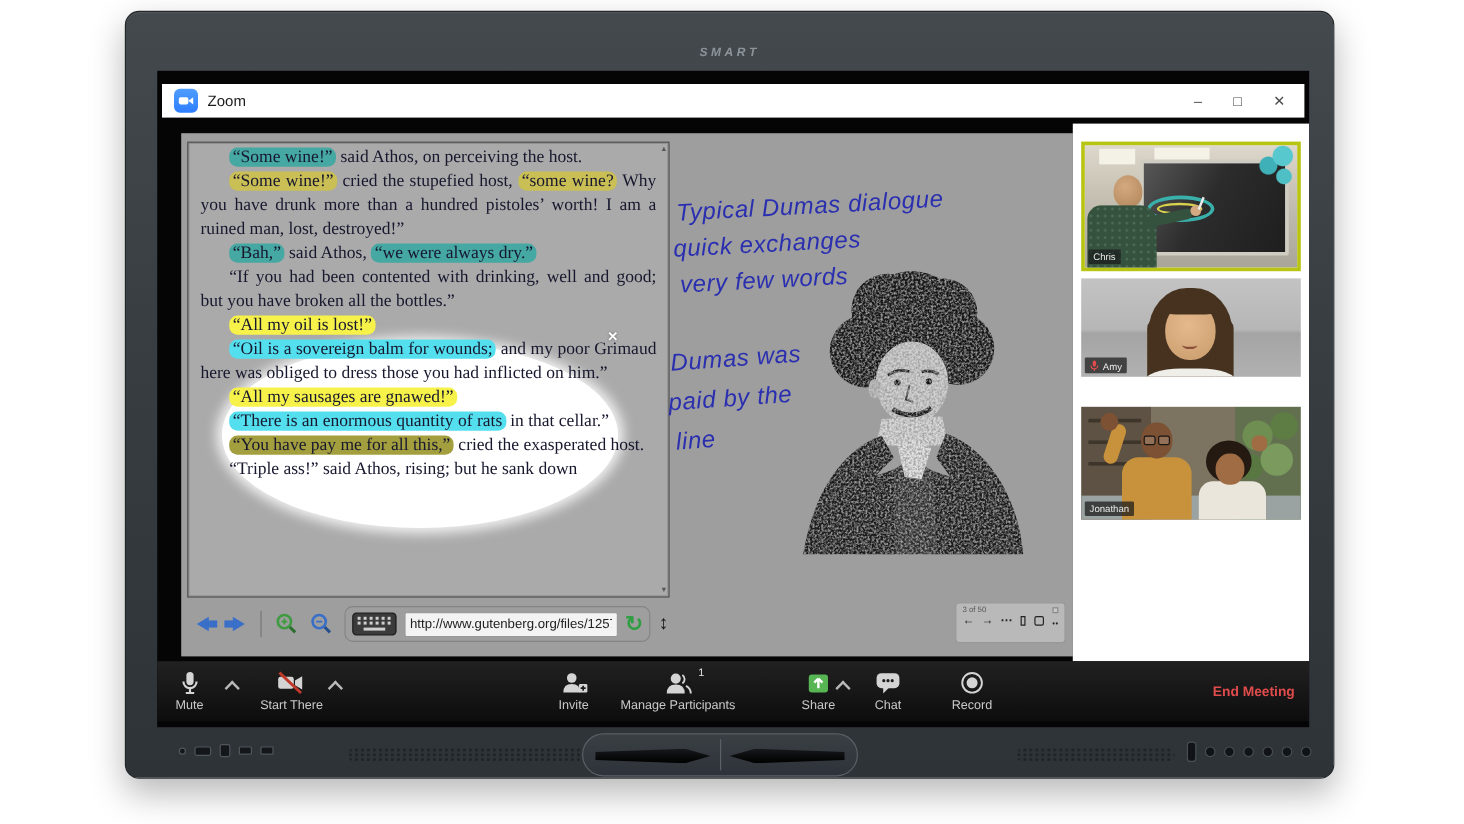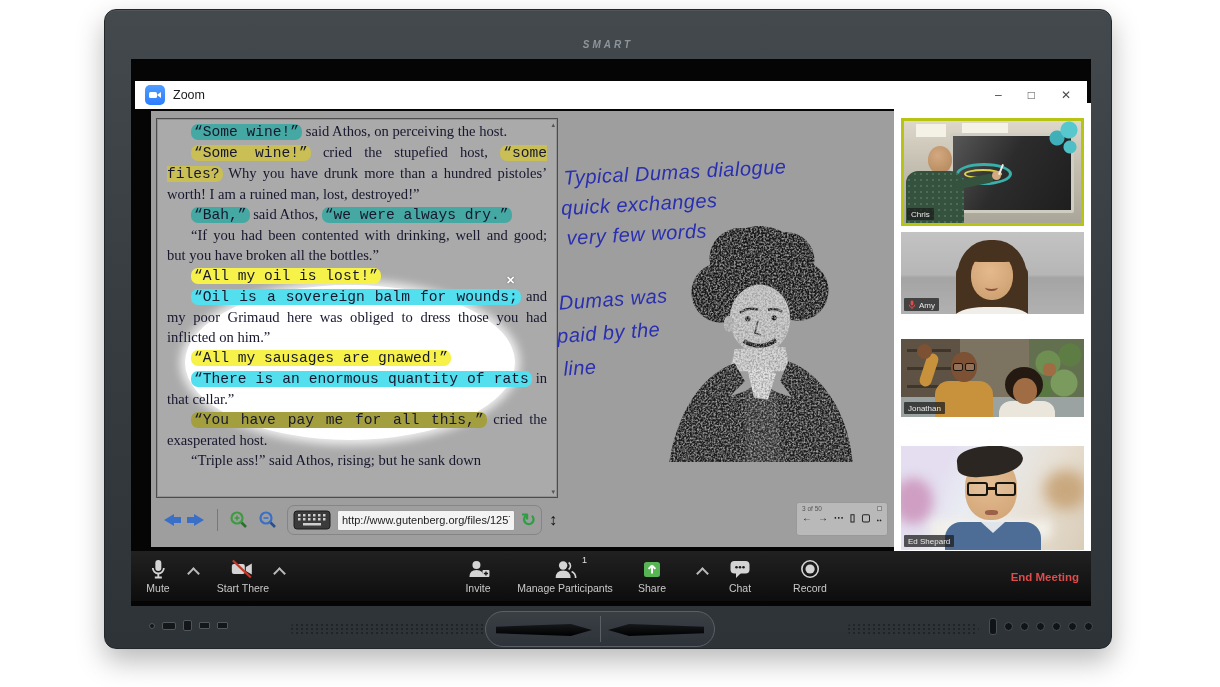--- a/index.html
+++ b/index.html
@@ -11,42 +11,42 @@
     background:linear-gradient(180deg,#44494e 0%,#383d42 45%,#2e3338 100%);
     border:1px solid #23272a; border-radius:12px;
     box-shadow:0 12px 28px rgba(0,0,0,.28), inset 0 1px 0 rgba(255,255,255,.07); }
   .brand { position:absolute; top:29px; left:0; right:0; text-align:center;
     color:#8d959b; font-size:10px; letter-spacing:3px; font-weight:700; font-style:italic; }
 
   
   .screen { position:absolute; left:26px; top:49px; width:960px; height:547px; background:#050505; overflow:hidden; }
 
   
-  .titlebar { position:absolute; left:4px; right:4px; top:22px; height:28px; background:#fff;
+  .titlebar { position:absolute; left:4px; right:4px; top:11px; height:28px; background:#fff;
     display:flex; align-items:center; padding:0 10px; }
   .zicon { width:20px; height:20px; border-radius:5px; background:linear-gradient(#4f9dff,#2d7dff);
     position:relative; flex:0 0 auto; }
   .zicon .cam-body { position:absolute; left:4px; top:7px; width:8px; height:6px; border-radius:1.5px; background:#fff; }
   .zicon .cam-lens { position:absolute; left:12px; top:7px; width:0; height:0;
     border-top:3px solid transparent; border-bottom:3px solid transparent; border-right:4px solid #fff; }
   .ztitle { margin-left:8px; font-size:12.5px; color:#1c1c1c; }
   .wctl { margin-left:auto; display:flex; gap:26px; align-items:center; color:#4a4a4a;
     font-size:12px; padding-right:6px; }
   .wctl span { cursor:default; line-height:1; }
 
   
   .share { position:absolute; left:20px; top:52px; width:743px; height:436px; background:#9e9e9e; }
 
   
   .page { position:absolute; left:5px; top:7px; width:402px; height:380px; background:#aaa;
     border:1px solid #4c4c4c; box-shadow:inset 0 0 0 1px #929292; overflow:hidden; }
   .doc { position:absolute; inset:0; padding:2px 10px 0 10px; font-family:"Liberation Serif",serif;
     font-size:14.6px; line-height:20px; color:#17172e; text-align:justify; z-index:2; }
   .doc p { margin:0; text-indent:24px; }
-  .hl { border-radius:7px; padding:0 3px;font-family:Liberation Mono, monospace; }
+  .hl { border-radius:7px; padding:0 3px; }
   .hl-teal   { background:var(--c-teal); }
   .hl-olive  { background:var(--c-olive); }
   .hl-yellow { background:var(--c-yellow); }
   .hl-cyan   { background:var(--c-cyan); }
   .hl-olive2 { background:var(--c-olive2); }
   .spotlight { position:absolute; left:28px; top:166px; width:330px; height:155px; background:#fff;
     border-radius:50%; z-index:1; box-shadow:0 0 10px 5px rgba(255,255,255,.8); }
   .spot-close { position:absolute; left:349px; top:155px; z-index:3; color:#fff; font-size:11px;
     font-weight:700; text-shadow:0 0 2px rgba(0,0,0,.45); cursor:default; }
   .scr { position:absolute; right:2px; font-size:7px; color:#555; z-index:3; line-height:1; }
@@ -87,21 +87,21 @@
   .pager-row { display:flex; justify-content:space-between; align-items:center; font-size:10px;
     color:#222; font-weight:700; margin-top:1px; line-height:1; }
   .pager-row span { cursor:default; }
 
   
   .sidebar { position:absolute; left:763px; top:44px; width:197px; height:448px; background:#fff; }
   .tile { position:absolute; left:7px; width:183px; overflow:hidden; background:#888; }
   .tile > div { position:absolute; }
   .t1 { top:15px;  height:108px; border:3px solid var(--c-active_border); background:linear-gradient(180deg,#ddd8cb,#c6c1b2 40%,#a9a699); }
   .t2 { top:129px; height:82px; background:linear-gradient(180deg,#c3c3c3 0%,#b6b6b6 52%,#a4a4a4 56%,#b1b1b1); }
-  .t3 { top:236px; height:78px; background:linear-gradient(90deg,#5d5243 0 32%,#7c7461 32% 70%,#62704f 70%); }
+  .t3 { top:236px; height:94px; background:linear-gradient(90deg,#5d5243 0 32%,#7c7461 32% 70%,#62704f 70%); }
   .t4 { top:343px; height:104px; background:linear-gradient(115deg,#e4def0 0 22%,#e9edf2 40%,#e6ddcf 75%,#d9cdb9); }
   .nametag { position:absolute; left:3px; bottom:3px; background:rgba(28,28,28,.74); color:#e9e9e9;
     font-size:8px; padding:1.5px 4px; border-radius:1px; display:flex; gap:3px; align-items:flex-end; z-index:6; }
 
   
   .t1 .win1 { left:12px; top:3px; width:30px; height:13px; background:#f4f1e6; }
   .t1 .win2 { left:58px; top:2px; width:46px; height:11px; background:#f4f1e6; }
   .t1 .board { left:46px; top:12px; width:124px; height:80px; border:3px solid #cfccc2; border-radius:2px;
     background:linear-gradient(120deg,#575757 0%,#2c2c2c 45%,#1e1e1e); }
   .t1 .sk-outer { left:52px; top:42px; width:56px; height:22px; border:3px solid #3ab0ab; border-radius:50%; }
@@ -229,21 +229,21 @@
           <span>✕</span>
         </span>
       </div>
 
       <div class="share">
 
         <div class="page">
           <div class="spotlight"></div>
           <div class="doc">
               <p><span class="hl hl-teal">“Some wine!”</span><span> said Athos, on perceiving the host.</span></p>
-              <p><span class="hl hl-olive">“Some wine!”</span><span> cried the stupefied host, </span><span class="hl hl-olive">“some files?</span><span> Why you have drunk more than a hundred pistoles’ worth! I am a ruined man, lost, destroyed!”</span></p>
+              <p><span class="hl hl-olive">“Some wine!”</span><span> cried the stupefied host, </span><span class="hl hl-olive">“some wine?</span><span> Why you have drunk more than a hundred pistoles’ worth! I am a ruined man, lost, destroyed!”</span></p>
               <p><span class="hl hl-teal">“Bah,”</span><span> said Athos, </span><span class="hl hl-teal">“we were always dry.”</span></p>
               <p><span>“If you had been contented with drinking, well and good; but you have broken all the bottles.”</span></p>
               <p><span class="hl hl-yellow">“All my oil is lost!”</span></p>
               <p><span class="hl hl-cyan">“Oil is a sovereign balm for wounds;</span><span> and my poor Grimaud here was obliged to dress those you had inflicted on him.”</span></p>
               <p><span class="hl hl-yellow">“All my sausages are gnawed!”</span></p>
               <p><span class="hl hl-cyan">“There is an enormous quantity of rats</span><span> in that cellar.”</span></p>
               <p><span class="hl hl-olive2">“You have pay me for all this,”</span><span> cried the exasperated host.</span></p>
               <p><span>“Triple ass!” said Athos, rising; but he sank down</span></p>
             </div>
           <div class="spot-close">✕</div>
@@ -397,36 +397,20 @@
           <div class="bodym"></div>
           <div class="hairc"></div>
           <div class="facec"></div>
           <div class="handc"></div>
           <div class="bodyc"></div>
           <div class="nametag">
             <span>Jonathan</span>
           </div>
         </div>
 
-        <div class="tile t4">
-          <div class="blob1"></div>
-          <div class="blob2"></div>
-          <div class="blob3"></div>
-          <div class="face"></div>
-          <div class="hair"></div>
-          <div class="gl1"></div>
-          <div class="gl2"></div>
-          <div class="gbr"></div>
-          <div class="mouth"></div>
-          <div class="body"></div>
-          <div class="collar"></div>
-          <div class="nametag">
-            <span>Ed Shepard</span>
-          </div>
-        </div>
       </div>
 
       <div class="ztoolbar">
 
         <div class="zbtn" style="left:27px;">
           <span class="iconwrap">
             <svg width="22" height="22" viewBox="0 0 22 22">
               <rect x="8" y="2" width="6" height="11" rx="3" fill="#d4d4d4"></rect>
               <path d="M5.5 10 a5.5 5.5 0 0 0 11 0" stroke="#d4d4d4" stroke-width="1.8" fill="none"></path>
               <line x1="11" y1="16" x2="11" y2="19" stroke="#d4d4d4" stroke-width="1.8"></line>
@@ -466,21 +450,21 @@
             <svg width="26" height="22" viewBox="0 0 26 22">
               <circle cx="11" cy="7.5" r="4.2" fill="#d4d4d4"></circle>
               <path d="M3.5 20 q0 -7.5 7.5 -7.5 q7.5 0 7.5 7.5 z" fill="#d4d4d4"></path>
               <path d="M16.5 4.5 a4.2 4.2 0 0 1 0 7 M19.5 13.5 q4 1.8 4 6.5" stroke="#d4d4d4" stroke-width="1.6" fill="none"></path>
             </svg>
             <span class="badge">1</span>
           </span>
           <span>Manage Participants</span>
         </div>
 
-        <div class="zbtn" style="left:521px;">
+        <div class="zbtn" style="left:551px;">
           <span class="iconwrap">
             <svg width="22" height="22" viewBox="0 0 22 22">
               <rect class="share-box" x="3" y="4" width="16" height="15" rx="2.5"></rect>
               <path d="M11 15.5 V8 M11 7.5 l-3.4 3.4 M11 7.5 l3.4 3.4" stroke="#fff" stroke-width="2" fill="none"></path>
             </svg>
           </span>
           <span>Share</span>
         </div>
         <span class="chev" style="left:567px;"></span>
 

